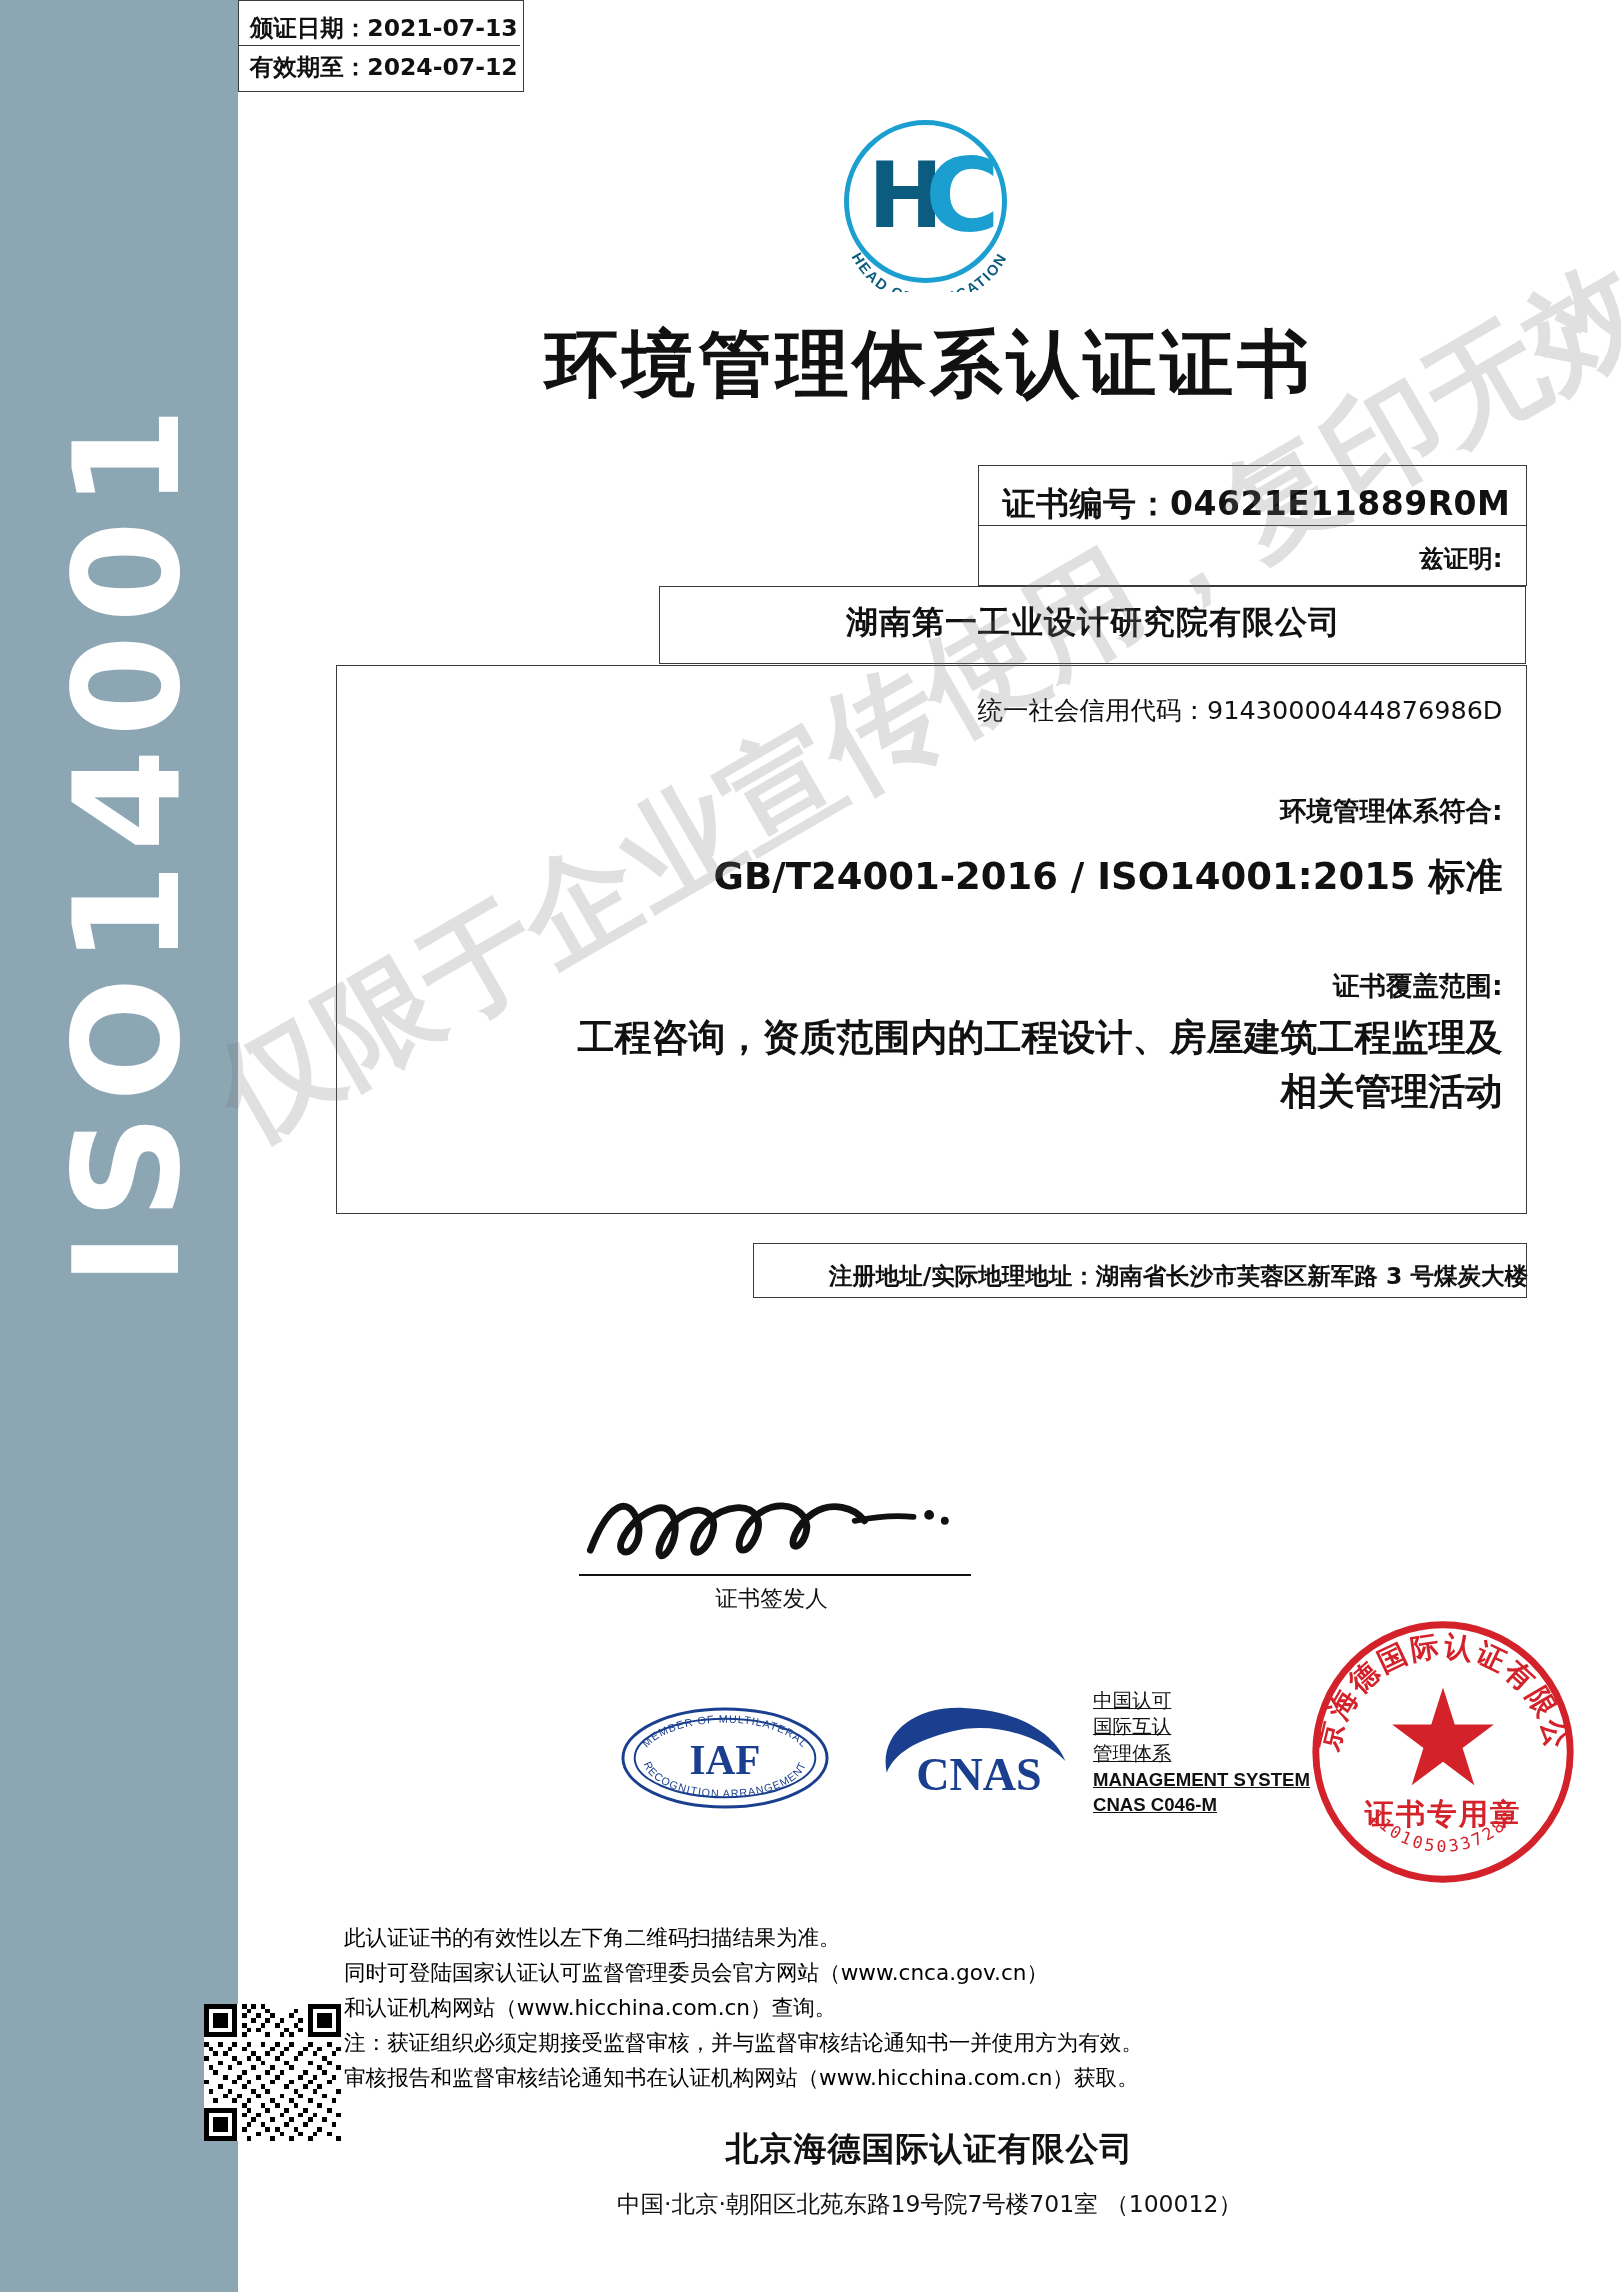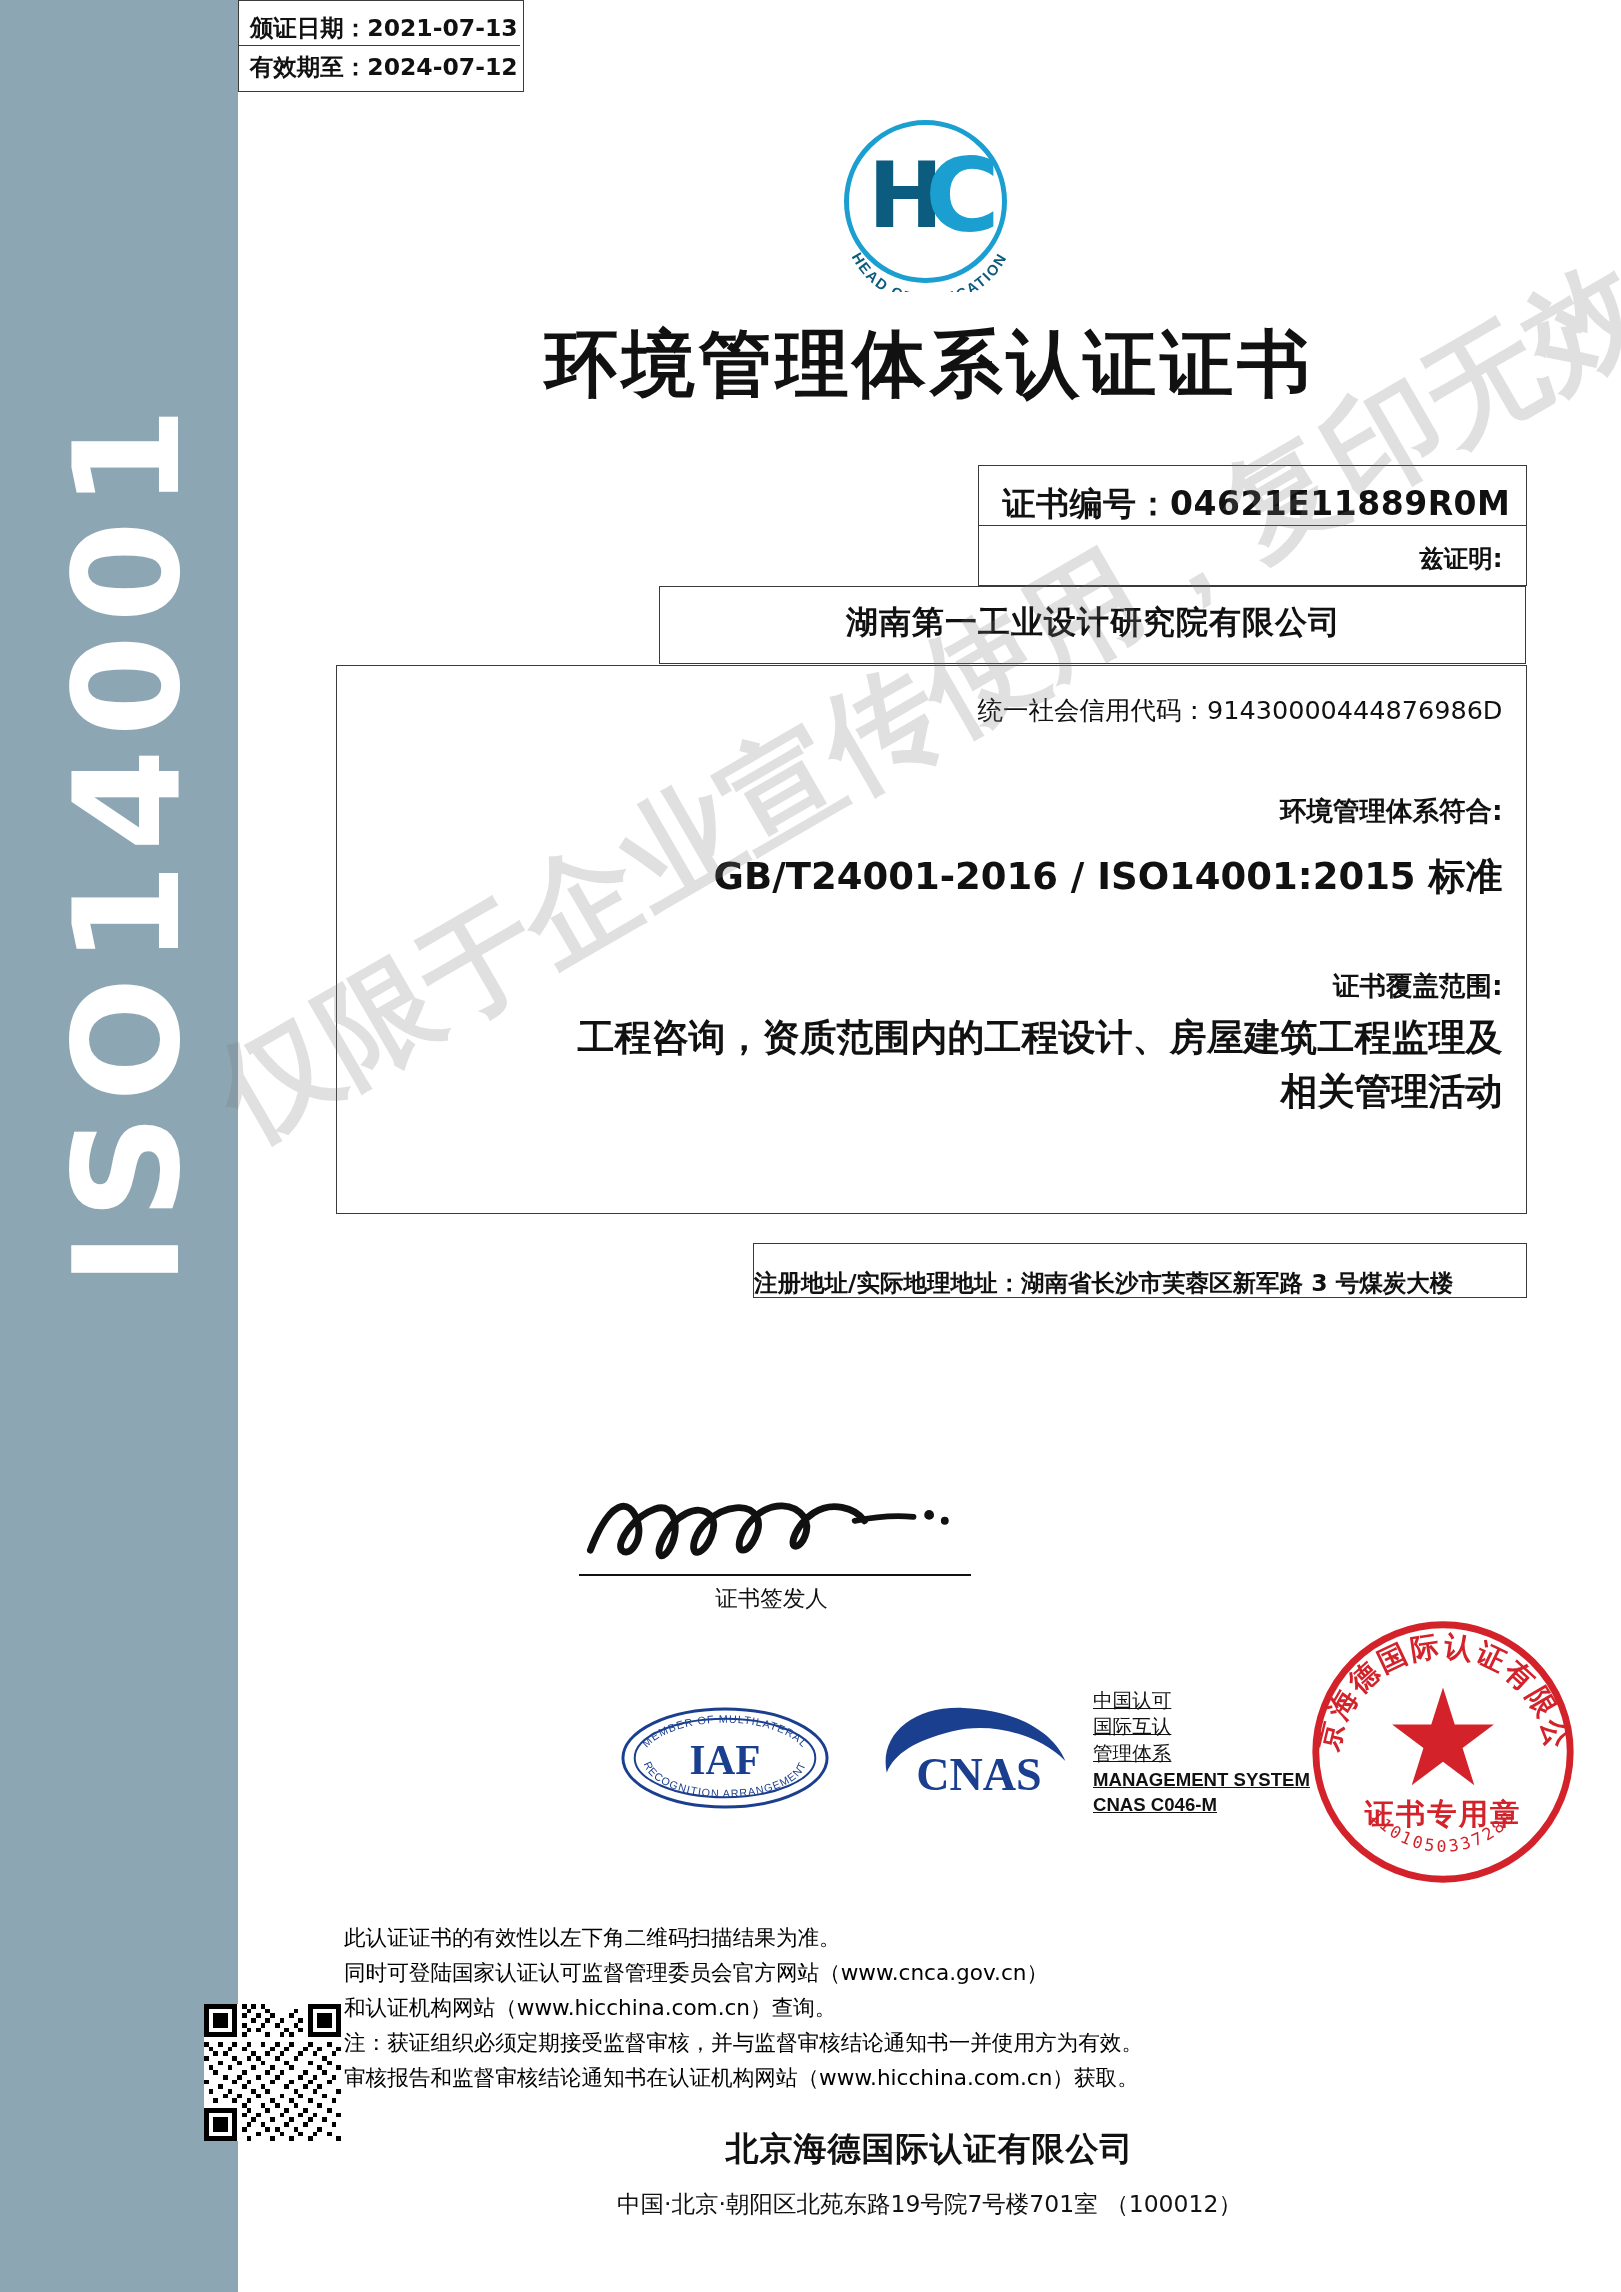--- a/index.html
+++ b/index.html
@@ -241,23 +241,23 @@
 
   .address-box {
     left: 515px;
     top: 1243px;
     width: 774px;
     height: 55px;
   }
   .address-text {
     position: absolute;
     left: 0;
-    top: 23px;
+    top: 16px;
     width: 774px;
-    text-align: left;
+    text-align: right;
     font-family: "DejaVu Sans", sans-serif;
     font-size: 23.5px;
     font-weight: bold;
     color: #111;
   }
 
   .date-box {
     left: 1098px;
     top: 1421px;
     width: 284px;

